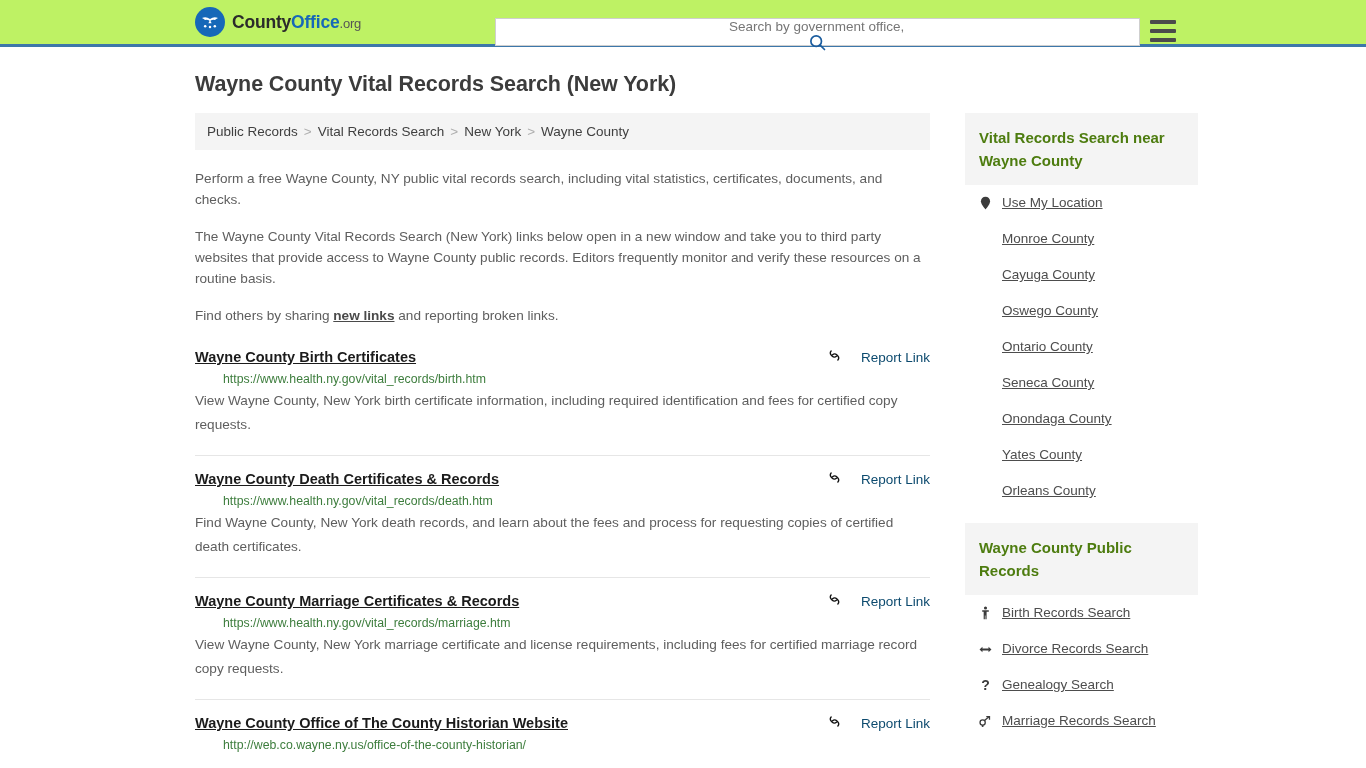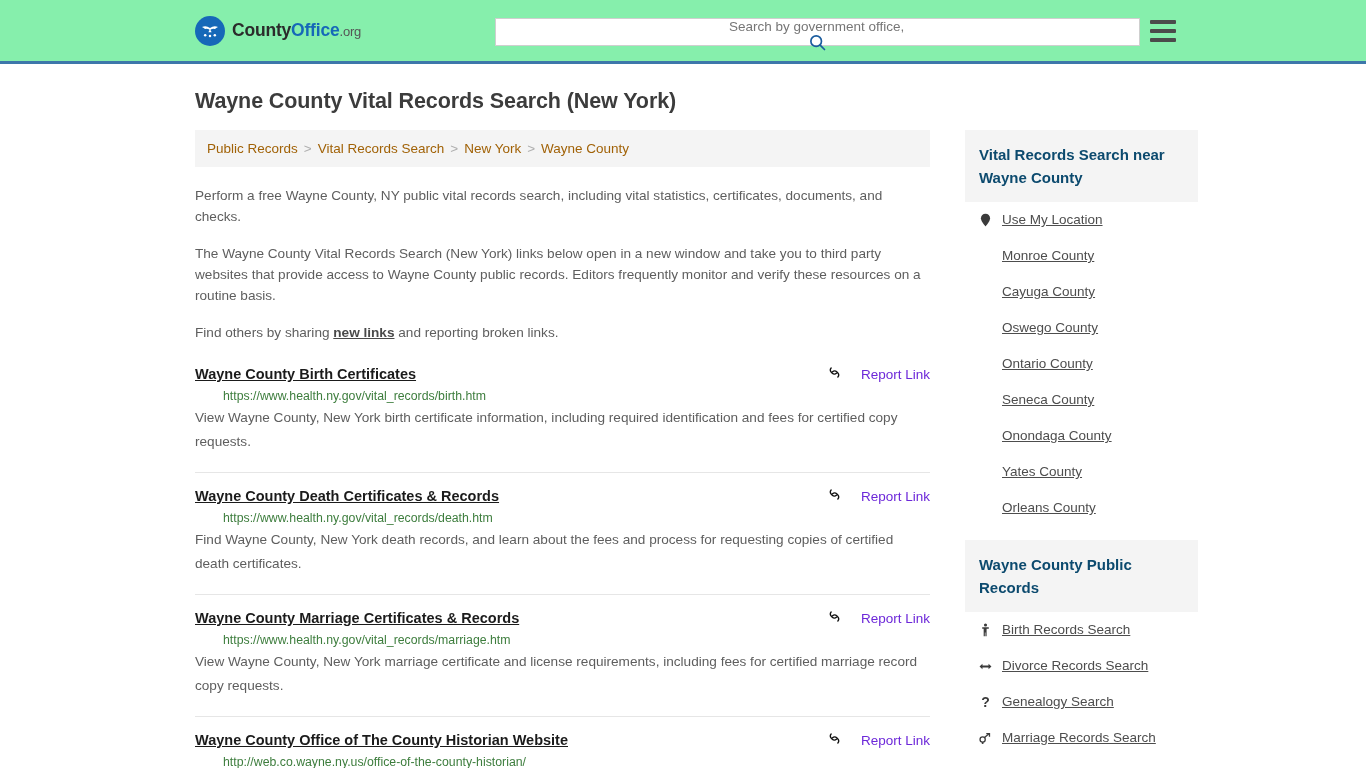--- a/index.html
+++ b/index.html
@@ -10,22 +10,22 @@
     width: 1366px;
     height: 768px;
     overflow: hidden;
     background: #ffffff;
     font-family: "Liberation Sans", sans-serif;
     -webkit-font-smoothing: antialiased;
   }
 
   
   .site-header {
-    height: 64px;
-    background: #86efac;
+    height: 47px;
+    background: #bef264;
     border-bottom: 3px solid #3d77aa;
     display: flex;
     align-items: center;
     position: relative;
   }
   .logo-wrap {
     display: flex;
     align-items: center;
     margin-left: 195px;
     gap: 7px;
@@ -133,21 +133,21 @@
     background: #f4f4f4;
     padding: 11px 12px;
     font-size: 13.5px;
     color: #6a6a6a;
     display: flex;
     align-items: center;
     flex-wrap: wrap;
     gap: 0;
   }
   .breadcrumb a {
-    color: #a16207;
+    color: #404040;
     text-decoration: none;
   }
   .breadcrumb .sep { color: #aeaeae; margin: 0 6px; }
 
   
   .intro p {
     font-size: 13.6px;
     line-height: 21px;
     color: #5e5e5e;
     margin: 16px 0 0 0;
@@ -178,21 +178,21 @@
     color: #1b1b1b;
     text-decoration: underline;
     cursor: pointer;
     line-height: 18px;
   }
   .report-link {
     display: flex;
     align-items: center;
     gap: 19px;
     font-size: 13.5px;
-    color: #6d28d9;
+    color: #0c4a6e;
     cursor: pointer;
     white-space: nowrap;
     flex: none;
     margin-left: 20px;
   }
   .result-url {
     display: block;
     font-size: 12.3px;
     color: #3d7d3d;
     margin-top: 5px;
@@ -206,21 +206,21 @@
     color: #5e5e5e;
     margin-top: 2px;
   }
 
   
   .side-box-title {
     background: #f4f4f4;
     padding: 13px 14px;
     font-size: 15px;
     font-weight: 700;
-    color: #0c4a6e;
+    color: #4d7c0f;
     line-height: 23px;
   }
   .side-list { margin: 0; padding: 0; list-style: none; }
   .side-list li {
     display: flex;
     align-items: center;
     gap: 10px;
     padding: 0 14px;
     height: 36px;
   }

